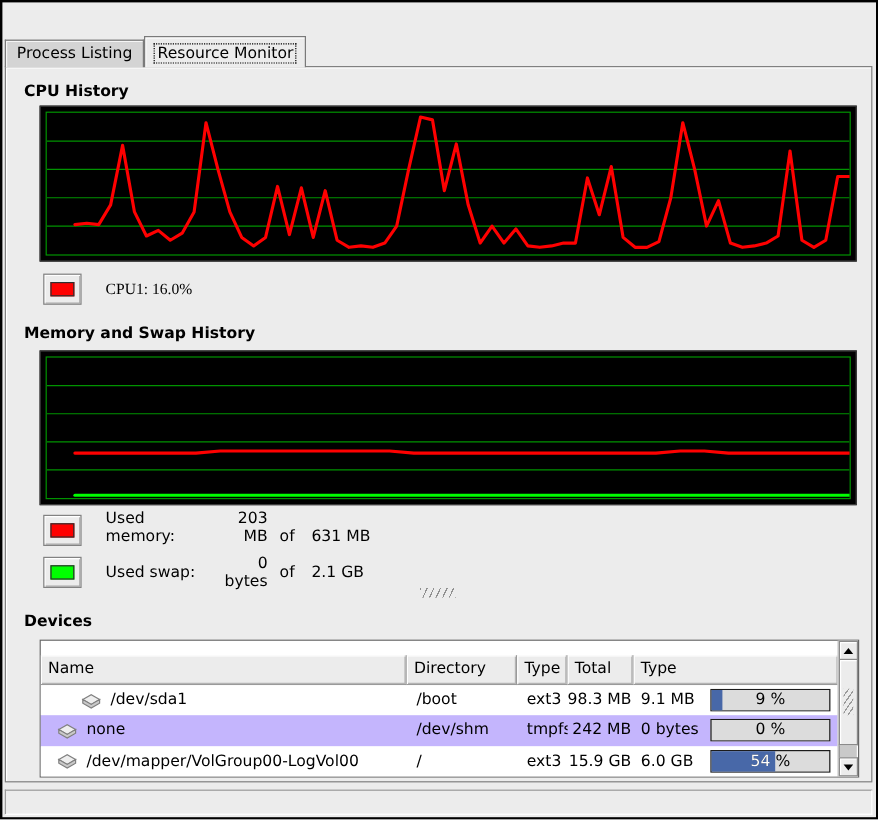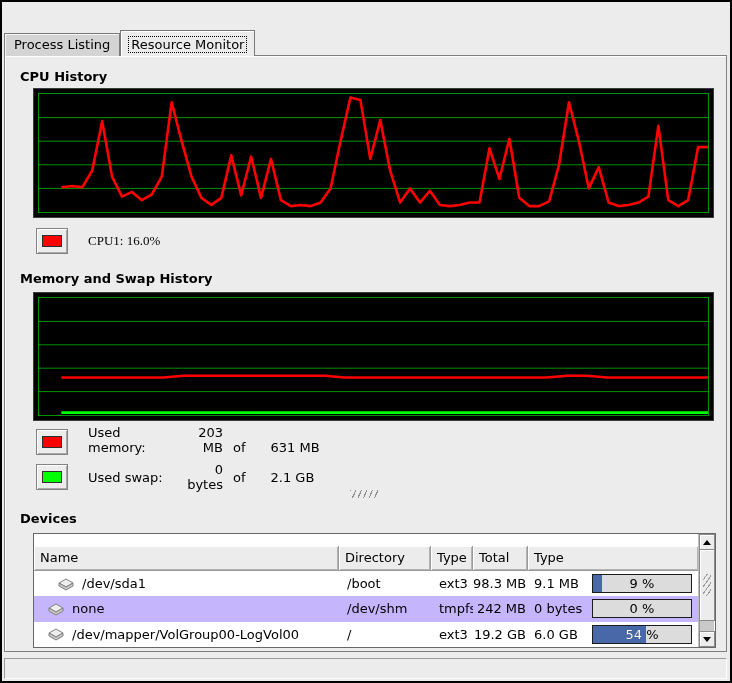--- a/index.html
+++ b/index.html
@@ -31,38 +31,38 @@
   .plot svg { position:absolute; inset:0; width:100%; height:100%; display:block; }
 
   
   .swatch { position:absolute; width:32px; height:26px; background:#ececec; border:1px solid #828282; box-shadow:inset 1px 1px 0 #fff, inset -1px -1px 0 #a8a8a8; display:flex; align-items:center; justify-content:center; z-index:2; }
   .swatch-chip { width:20px; height:12px; border:1px solid #2e2e2e; }
   .legend-text { position:absolute; height:26px; line-height:26px; z-index:2;font-family:Liberation Serif, serif; }
   .legend-row { position:absolute; left:88px; height:26px; display:flex; align-items:center; z-index:2; }
   .legend-label { width:88px; }
   .legend-value { width:47px; text-align:right; display:inline-block; }
   .legend-of { margin-left:10px; }
-  .legend-total { margin-left:25px; }
+  .legend-total { margin-left:14px; }
 
   
   .pane-grip { position:absolute; left:350px; top:490px; width:30px; height:8px; z-index:2;
      background:repeating-linear-gradient(115deg,#909090 0 1px,rgba(0,0,0,0) 1px 5px); }
 
   
   .table-wrap { position:absolute; left:33px; top:533px; width:683px; height:115px; border:1px solid #686868; background:#fff; display:flex; z-index:2; }
   .table-content { width:664px; display:flex; flex-direction:column;margin-top:12px; }
   .thead { display:flex; height:26px; }
   .th { background:#ececec; border-right:1px solid #9a9a9a; border-bottom:1px solid #9a9a9a; box-shadow:inset 1px 1px 0 #fff, inset -1px -1px 0 #b4b4b4; padding-left:6px; line-height:24px; overflow:hidden; white-space:nowrap; }
   .col-name { width:305px; } .col-dir { width:92px; } .col-type { width:42px; } .col-total { width:55px; } .col-used { width:170px; border-right:none; }
   .device-row { display:flex; height:29px; align-items:center; }
   .device-row.odd  { background:#ffffff; }
   .device-row.even { background:#c4b5fd; }
   .cell { overflow:hidden; white-space:nowrap; }
   .cell-name { width:305px; display:flex; align-items:center; padding-left:12px; }
-  .device-row.first .cell-name { padding-left:22px; }
+  .device-row.first .cell-name { padding-left:32px; }
   .disk-icon { margin-right:6px; flex:0 0 auto; }
   .cell-dir { width:92px; padding-left:8px; }
   .cell-type { width:42px; padding-left:8px; }
   .cell-total { width:55px; text-align:right; padding-right:2px; }
   .cell-used { width:170px; display:flex; align-items:center; }
   .used-text { padding-left:6px; }
   .usage-bar { position:relative; width:100px; height:19px; border:1px solid #1c1c1c; background:#dcdcdc; margin-left:auto; margin-right:6px; }
   .usage-fill { position:absolute; left:0; top:0; bottom:0; background:#4868a8; }
   .usage-label { position:absolute; left:0; top:0; width:98px; height:17px; text-align:center; line-height:17px; font-size:13px; }
   .usage-label.black { color:#000; }
@@ -211,21 +211,21 @@
       <div class="device-row odd">
         <div class="cell cell-name">
           <svg class="disk-icon" width="20" height="14" viewBox="0 0 20 14">
             <path d="M3 6 L10 2 L17 6 L10 10 Z" fill="#eeeeee" stroke="#808080" stroke-width="1"></path>
             <path d="M3 6 L3 9 L10 13 L17 9 L17 6 L10 10 Z" fill="#c9c9c9" stroke="#808080" stroke-width="1"></path>
           </svg>
           <span>/dev/mapper/VolGroup00-LogVol00</span>
         </div>
         <div class="cell cell-dir">/</div>
         <div class="cell cell-type">ext3</div>
-        <div class="cell cell-total">19.2 GB</div>
+        <div class="cell cell-total">15.9 GB</div>
         <div class="cell cell-used">
           <span class="used-text">6.0 GB</span>
           <div class="usage-bar">
             <div class="usage-fill" style="width: 54%;"></div>
             <div class="usage-label black"><span>54 %</span></div>
             <div class="usage-clip" style="width: 54%;">
                 <div class="usage-label white"><span>54 %</span></div>
               </div>
           </div>
         </div>

